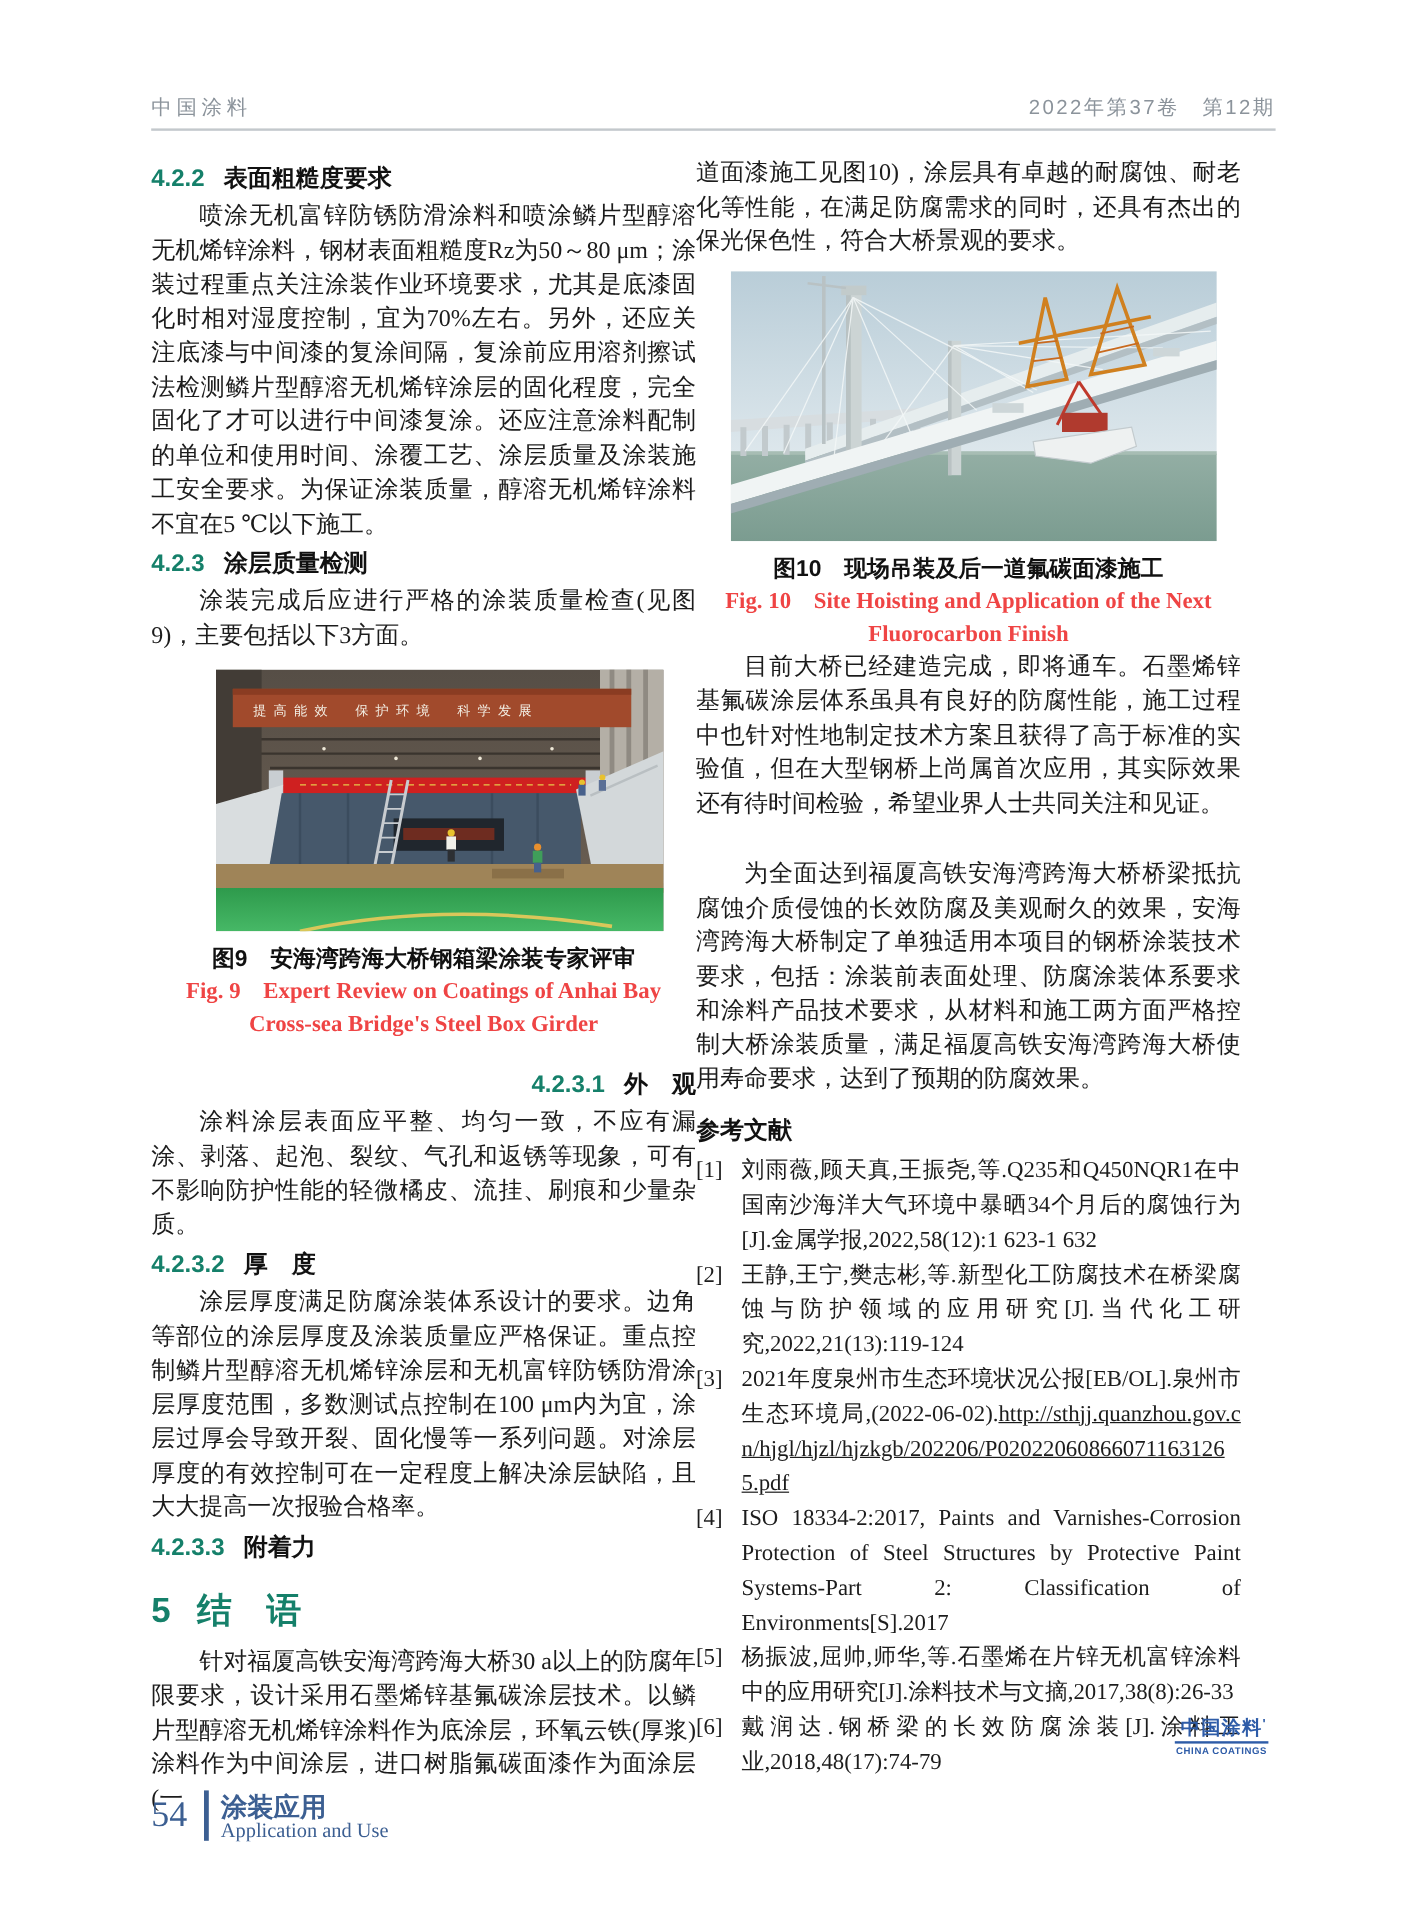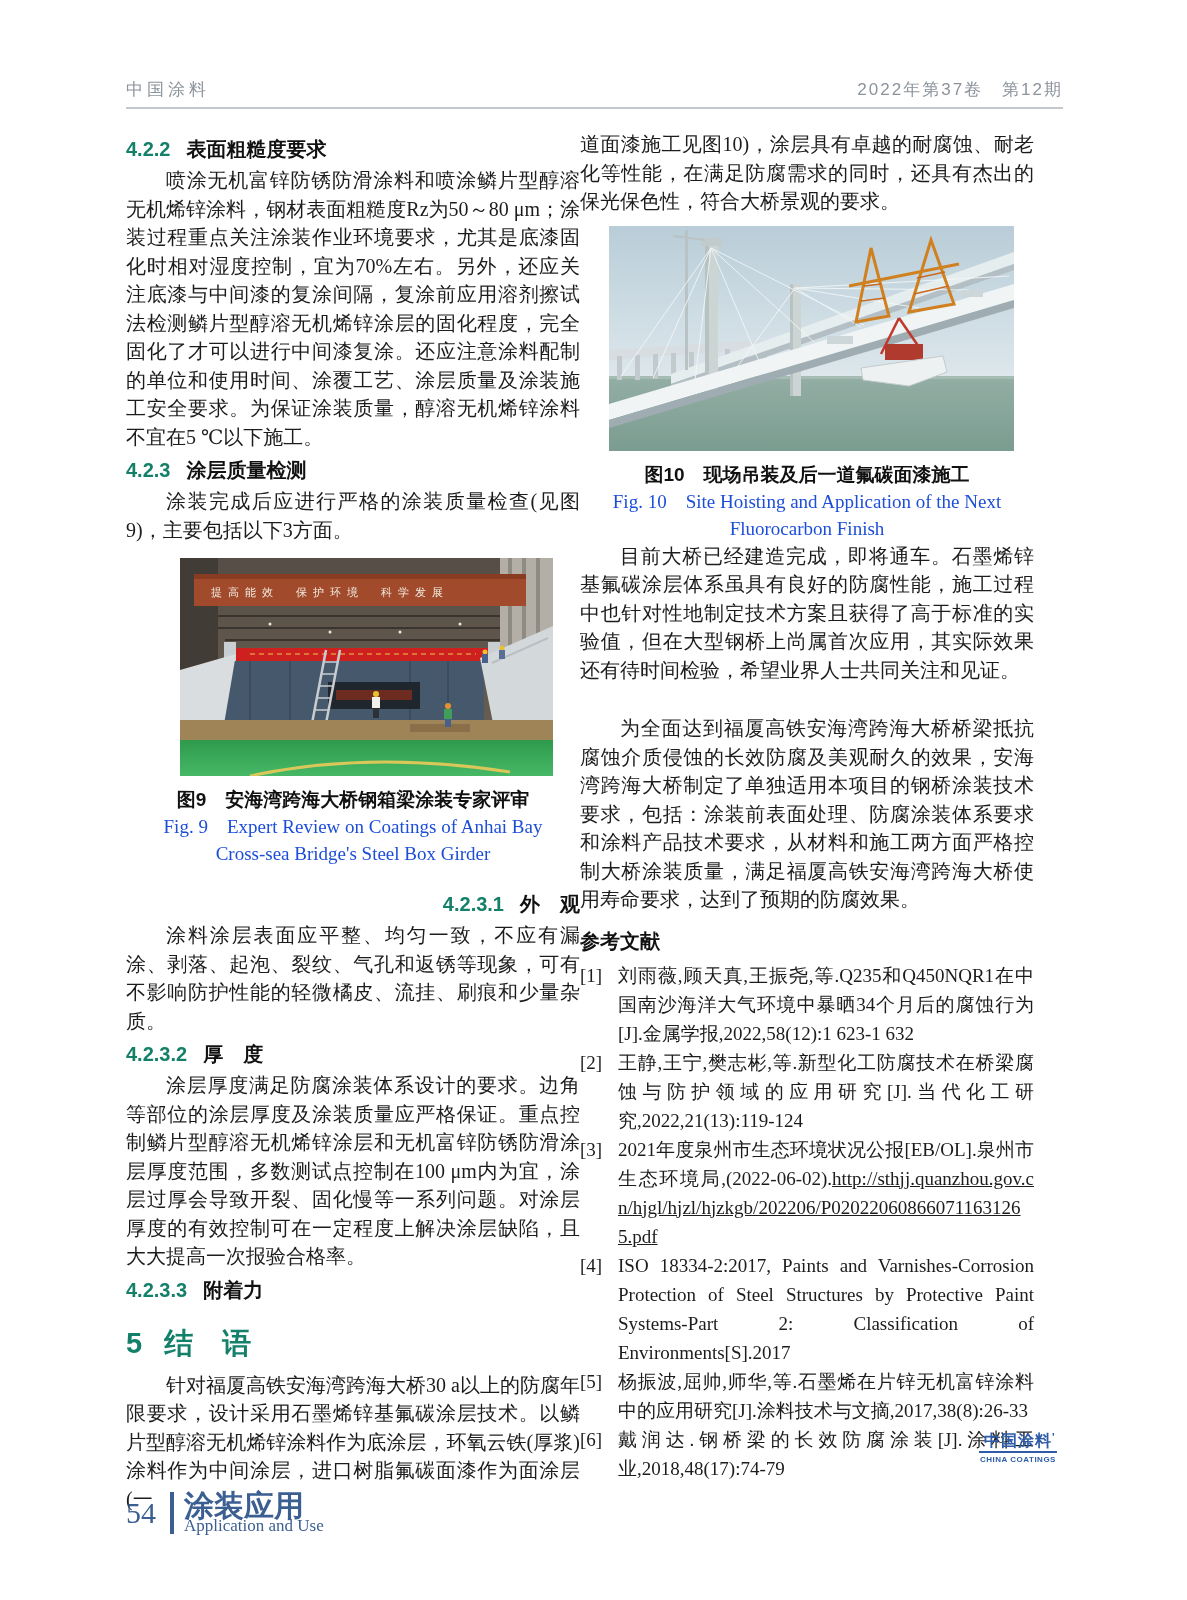--- a/index.html
+++ b/index.html
@@ -31,40 +31,40 @@
       font-size:29px;line-height:36px;font-weight:bold;color:#15806a;}
   .h1 .num{margin-right:22px;}
   
   .figure{margin:14px 0 6px 0;}
   .figure svg{display:block;}
   .fig9-wrap{margin-left:54px;}
   .fig10-wrap{margin-left:29px;margin-top:10px;}
   .cap-cn{margin-top:10px;text-align:center;font-family:"Liberation Sans","DejaVu Sans",sans-serif;
       font-weight:bold;font-size:19px;line-height:27px;color:#111;}
   .cap-en{text-align:center;font-family:"Liberation Serif","DejaVu Serif",serif;
-      font-weight:normal;font-size:19px;line-height:27px;color:#1d4ed8;padding:0 18px;}
+      font-weight:bold;font-size:19px;line-height:27px;color:#ef4444;padding:0 18px;}
   
   .refs-title{margin:14px 0 6px 0;font-family:"Liberation Sans","DejaVu Sans",sans-serif;
       font-weight:bold;font-size:20px;color:#111;}
   .ref{display:flex;font-size:19px;line-height:29px;}
   .ref .lab{width:38px;flex:0 0 38px;}
   .ref .txt{flex:1;text-align:justify;word-break:break-word;}
   .ref .url{text-decoration:underline;word-break:break-all;}
   
   .logo{position:absolute;top:1432px;left:975px;width:86px;text-align:center;
       font-family:"Liberation Sans","DejaVu Sans",sans-serif;color:#2e5ca8;}
   .logo .cn{font-size:16px;font-weight:bold;letter-spacing:1px;line-height:17px;position:relative;}
   .logo .cn::after{content:"'";position:absolute;top:-3px;font-size:11px;}
   .logo .rule{height:2px;background:#2e5ca8;margin:2px 4px 2px 4px;}
   .logo .en{font-size:8px;font-weight:bold;letter-spacing:.5px;}
   
   .pg-footer{position:absolute;top:1492px;left:126px;display:flex;align-items:center;color:#3c5f92;}
   .pg-footer .num{font-size:30px;font-family:"Liberation Serif","DejaVu Serif",serif;margin-right:14px;}
   .pg-footer .bar{width:4px;height:42px;background:#3c5f92;margin-right:10px;}
-  .pg-footer .cn{font-family:"Liberation Sans","DejaVu Sans",sans-serif;font-weight:bold;font-size:30px;line-height:24px;}
+  .pg-footer .cn{font-family:"Liberation Sans","DejaVu Sans",sans-serif;font-weight:bold;font-size:22px;line-height:24px;}
   .pg-footer .en{font-family:"Liberation Serif","DejaVu Serif",serif;font-size:17px;line-height:15px;}
 </style>
 </head>
 <body>
 
 <div class="page">
 
   <div class="pg-header">
     <span>中国涂料</span>
     <span class="issue">2022年第37卷　第12期</span>

